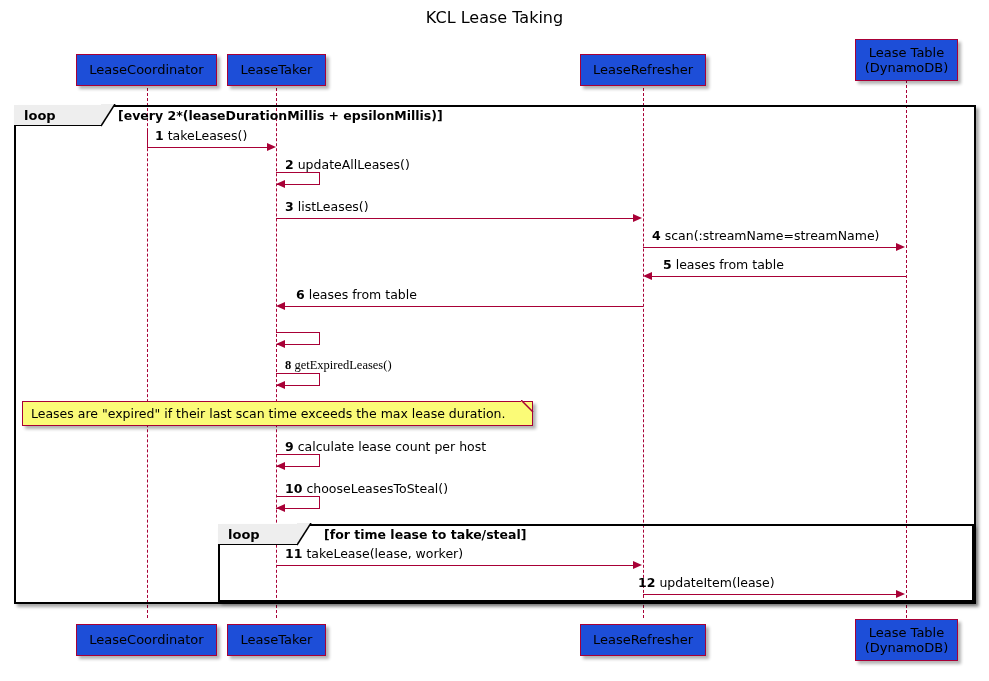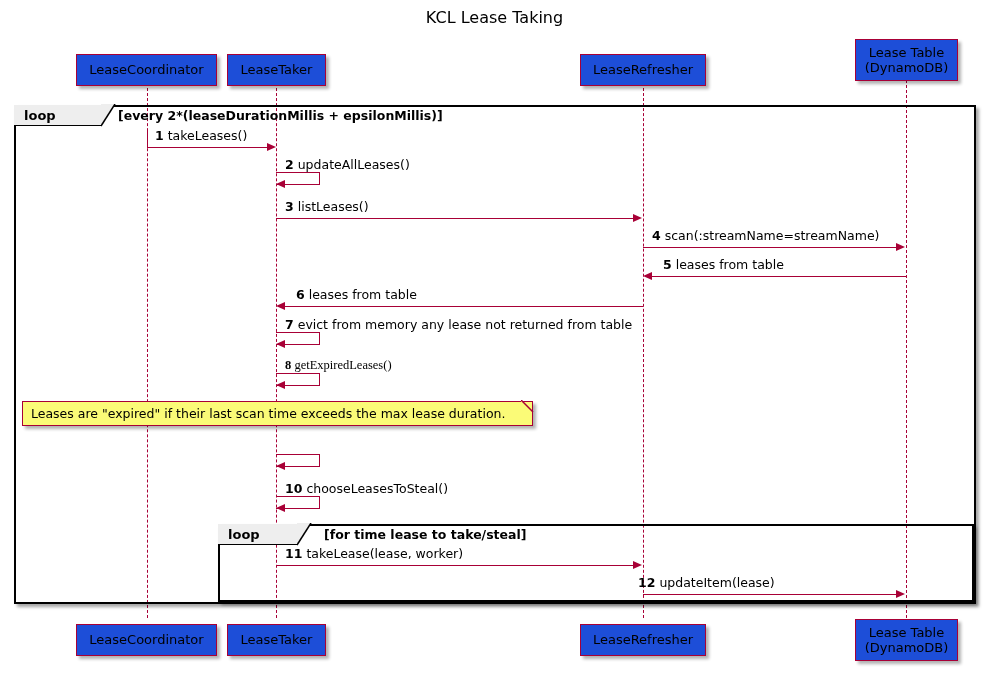--- a/index.html
+++ b/index.html
@@ -240,42 +240,42 @@
   <div class="arrow-line" style="left:652px; top:276px; width:254px;"></div>
   <div class="arrow-head left" style="left:643px; top:272px;"></div>
 
   <div class="msg-label" style="left:296px; top:287px;">
     <span class="seq">6</span>
     <span>leases from table</span>
   </div>
   <div class="arrow-line" style="left:285px; top:306px; width:358px;"></div>
   <div class="arrow-head left" style="left:276px; top:302px;"></div>
 
-  <div class="msg-label" style="left:285px; top:317px;">
-    <span class="seq">7</span>
-    <span>evict from memory any lease not returned from table</span>
-  </div>
   <div class="self-msg" style="left:276px; top:332px; width:44px; height:13px;"></div>
   <div class="arrow-head left" style="left:276px; top:340px;"></div>
 
   <div class="msg-label" style="left:285px; top:358px;font-family:Liberation Serif, serif;">
     <span class="seq">8</span>
     <span>getExpiredLeases()</span>
   </div>
   <div class="self-msg" style="left:276px; top:373px; width:44px; height:13px;"></div>
   <div class="arrow-head left" style="left:276px; top:381px;"></div>
 
   <div class="note" style="left:22px; top:401px; width:511px; height:25px;">
     <span>Leases are "expired" if their last scan time exceeds the max lease duration.</span>
   </div>
   <svg width="16" height="16" viewBox="0 0 16 16" style="position:absolute; left:521px; top:400px;">
     <polygon points="0,0 12,12 0,12" fill="#FBFB77" stroke="none"></polygon>
     <line x1="0" y1="0" x2="12" y2="12" stroke="#A80036" stroke-width="1.5"></line>
   </svg>
 
+  <div class="msg-label" style="left:285px; top:439px;">
+    <span class="seq">9</span>
+    <span>calculate lease count per host</span>
+  </div>
   <div class="self-msg" style="left:276px; top:454px; width:44px; height:13px;"></div>
   <div class="arrow-head left" style="left:276px; top:462px;"></div>
 
   <div class="msg-label" style="left:285px; top:481px;">
     <span class="seq">10</span>
     <span>chooseLeasesToSteal()</span>
   </div>
   <div class="self-msg" style="left:276px; top:496px; width:44px; height:13px;"></div>
   <div class="arrow-head left" style="left:276px; top:504px;"></div>
 

